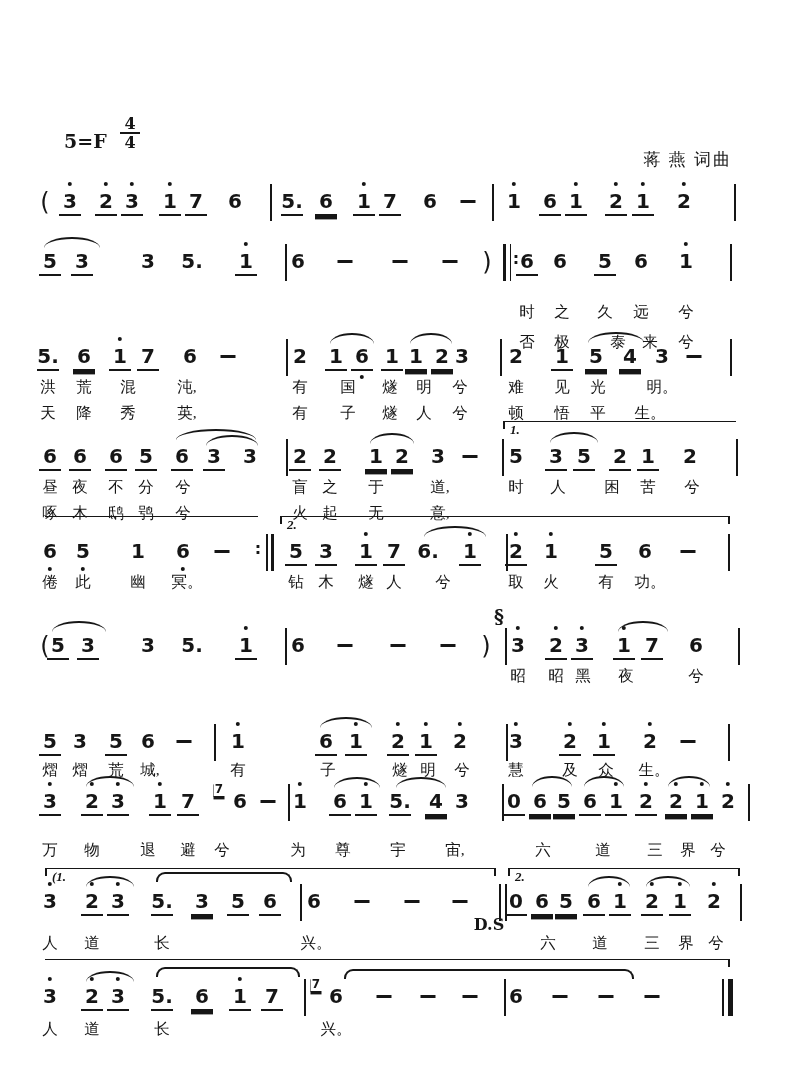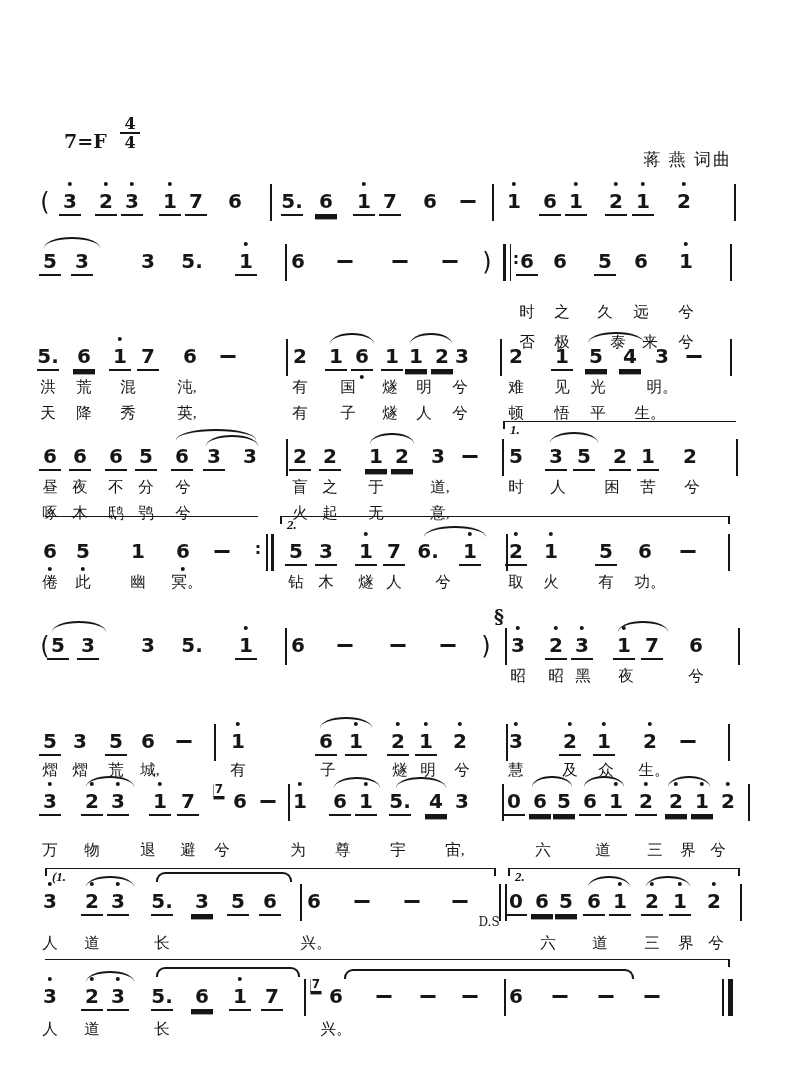--- a/index.html
+++ b/index.html
@@ -30,29 +30,29 @@
   .slur{position:absolute;height:9px;border-top:2px solid #161616;
         border-radius:50% 50% 0 0/100% 100% 0 0;}
   .slur.sq{border:2px solid #161616;border-bottom:none;border-radius:9px 9px 0 0;height:8px;}
   .volta{position:absolute;border-top:1.7px solid #161616;}
   .volta .tick{position:absolute;top:-1px;width:1.7px;height:8px;background:#161616;}
   .volta .vlabel{position:absolute;left:7px;top:0px;font-size:13px;font-style:italic;
         font-family:"Liberation Serif",serif;font-weight:bold;}
   .txt{position:absolute;transform:translateX(-50%);}
   .txt.rpt{font-size:16px;font-weight:bold;top:0;}
   .txt.segno{font-size:19px;font-weight:bold;font-family:"DejaVu Serif",serif;}
-  .txt.ds{font-size:12px;font-weight:normal;font-family:"DejaVu Serif",serif;}
+  .txt.ds{font-size:16px;font-weight:bold;font-family:"DejaVu Serif",serif;}
   .lyr{position:absolute;transform:translateX(-50%);font-size:15.5px;white-space:nowrap;
        font-family:"Liberation Serif",serif;}
 </style>
 </head>
 <body>
 
 <div id="page">
-  <div id="keysig">7=F</div>
+  <div id="keysig">5=F</div>
   <div id="timesig">
     <div>4</div>
     <div class="fracbar"></div>
     <div>4</div>
   </div>
   <div id="credit">蒋 燕 词曲</div>
   <div id="score">
       <div class="system" style="top: 188px;">
         <div class="barline" style="left: 270px; width: 1.7px;"></div>
         <div class="barline" style="left: 492px; width: 1.7px;"></div>

